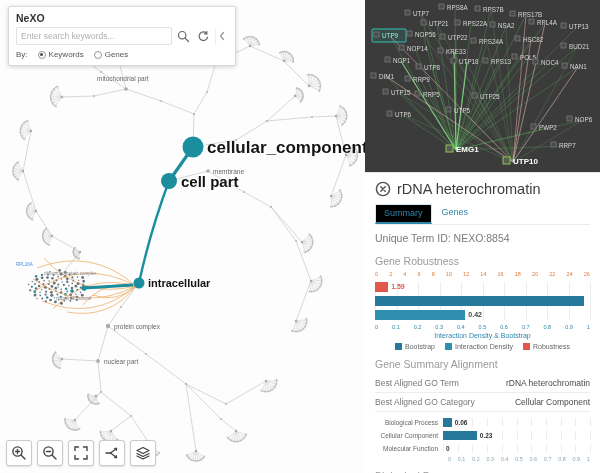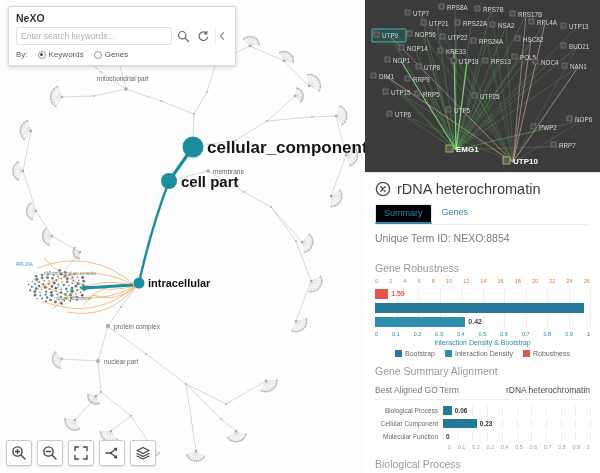--- a/index.html
+++ b/index.html
@@ -22,21 +22,21 @@
 .tb-btn{width:26px;height:26px;background:#fff;border:1px solid #c9c9c9;border-radius:3px;box-shadow:0 1px 2px rgba(0,0,0,.12);display:flex;align-items:center;justify-content:center;cursor:pointer;padding:0}
 #right{width:235px;display:flex;flex-direction:column;flex:none}
 #network-panel{height:172px;background:#3b3b3b;flex:none}
 #details{flex:1;background:#fff;padding:6px 10px 0;overflow:hidden;border-top:1px solid #e5e5e5}
 .dt-header{display:flex;align-items:center;gap:6px;margin-top:2px}
 .close{background:none;border:none;padding:0;cursor:pointer;display:flex}
 .dt-title{font-size:14.5px;color:#3d3d3d}
 .tabs{display:flex;gap:2px;margin-top:7px;border-bottom:1px solid #ececec}
 .tab{font-size:9px;color:#2e86ab;padding:3px 8px 4px;cursor:pointer}
 .tab.active{border:1px solid #d8e8f2;border-bottom:2px solid #2e86ab;border-radius:2px 2px 0 0;background:#000000}
-.term-id{font-size:10.5px;color:#7a7a7a;margin:7px 0 18px}
+.term-id{font-size:10.5px;color:#7a7a7a;margin:7px 0 11px}
 .sec{font-size:10.5px;color:#9a9a9a;margin:8px 0 4px}
 .axis-row{display:flex;justify-content:space-between;font-size:5.5px;line-height:1.2}
 .rob-plot{position:relative;margin:2px 0}
 .gridline{position:absolute;top:0;bottom:0;width:1px;background:#ededed}
 .rob-row{position:relative;display:flex;align-items:center;height:10px;margin:4px 0;z-index:1}
 .rob-bar{height:10px;flex:none}
 .bar-label{font-size:7px;font-weight:bold;margin-left:3px;white-space:nowrap}
 .axis-title{text-align:center;font-size:7px;color:#2e86ab;margin-top:2px}
 .legend{display:flex;justify-content:center;gap:10px;margin-top:4px}
 .legend-item{display:flex;align-items:center;gap:3px;font-size:7px;color:#666}
@@ -2191,20 +2191,24 @@
             </div>
           </div>
         </div>
 
       <div class="sec">Gene Summary Alignment</div>
       <div>
         <div class="go-row">
           <span class="lab">Best Aligned GO Term</span>
           <span class="val">rDNA heterochromatin</span>
         </div>
+        <div class="go-row">
+          <span class="lab">Best Aligned GO Category</span>
+          <span class="val">Cellular Component</span>
+        </div>
       </div>
       <div id="go-chart">
           <div class="goc-row">
             <div class="goc-label">Biological Process</div>
             <div class="goc-track">
               <div class="gridline" style="left: 0%;"></div>
               <div class="gridline" style="left: 10%;"></div>
               <div class="gridline" style="left: 20%;"></div>
               <div class="gridline" style="left: 30%;"></div>
               <div class="gridline" style="left: 40%;"></div>

